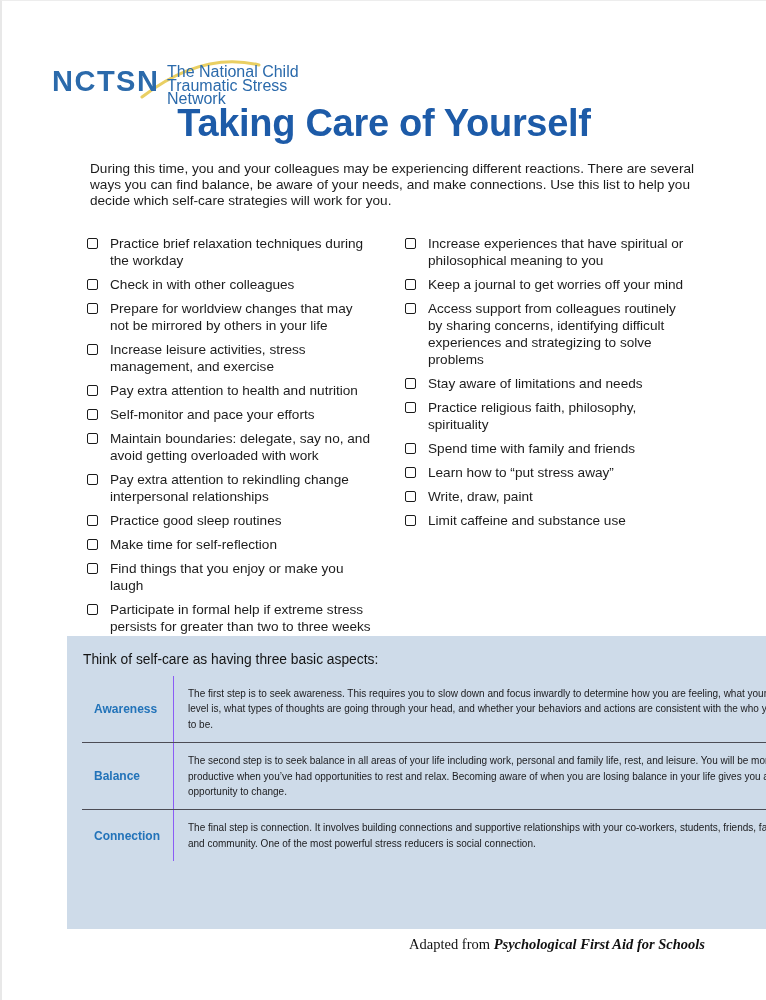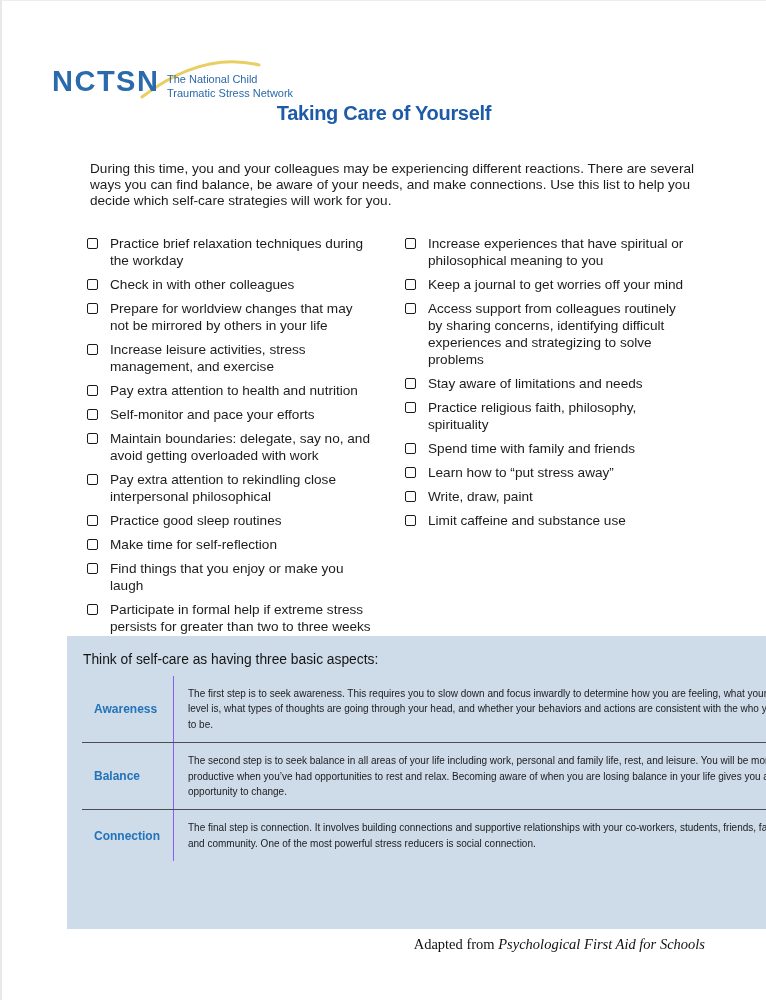--- a/index.html
+++ b/index.html
@@ -21,33 +21,33 @@
   
   .logo{
     position:absolute;left:50px;top:56px;width:260px;height:48px;
   }
   .logo-wordmark{
     position:absolute;left:0;top:8px;
     font-size:29px;font-weight:600;letter-spacing:1.5px;
     color:#2b6aab;
   }
   .logo-tagline{
-    position:absolute;left:115px;top:16px;
-    font-size:11px;line-height:13.5px;color:#2b6aab;
+    position:absolute;left:115px;top:8px;
+    font-size:16px;line-height:13.5px;color:#2b6aab;
   }
   .logo-arc{
     position:absolute;left:82px;top:-8px;width:180px;height:60px;
     pointer-events:none;
   }
 
   
   .title{
     position:absolute;left:0;right:0;top:101px;
     text-align:center;
-    font-size:20px;font-weight:bold;letter-spacing:-0.3px;
+    font-size:38px;font-weight:bold;letter-spacing:-0.3px;
     color:#1d5ba8;
   }
 
   
   .intro{
     position:absolute;left:88px;top:160px;width:615px;
     font-size:13.6px;line-height:16px;color:#1c1c1c;
   }
 
   
@@ -100,21 +100,21 @@
     padding:10px 2px 10px 14px;
     font-size:10px;line-height:15.4px;color:#1b1b1d;
   }
 
   
   .footer{
     position:absolute;right:61px;top:935px;
     font-family:"Liberation Serif",serif;
     font-size:14.5px;color:#111;
   }
-  .footer .src{font-style:italic;}
+  .footer .src{font-style:italic;font-weight:bold;}
 </style>
 </head>
 <body>
 
 <div class="page">
 
   <div class="logo">
     <svg class="logo-arc" viewBox="0 0 180 60" width="180" height="60">
       <path d="M 8 48 Q 68 2 125 16" fill="none" stroke="#e9cf63" stroke-width="3" stroke-linecap="round"></path>
     </svg>
@@ -162,21 +162,21 @@
           <span class="check-text">Self-monitor and pace your efforts</span>
         </li>
 
         <li class="check-item">
           <span class="checkbox"></span>
           <span class="check-text">Maintain boundaries: delegate, say no, and avoid getting overloaded with work</span>
         </li>
 
         <li class="check-item">
           <span class="checkbox"></span>
-          <span class="check-text">Pay extra attention to rekindling close interpersonal philosophical</span>
+          <span class="check-text">Pay extra attention to rekindling change interpersonal relationships</span>
         </li>
 
         <li class="check-item">
           <span class="checkbox"></span>
           <span class="check-text">Practice good sleep routines</span>
         </li>
 
         <li class="check-item">
           <span class="checkbox"></span>
           <span class="check-text">Make time for self-reflection</span>

